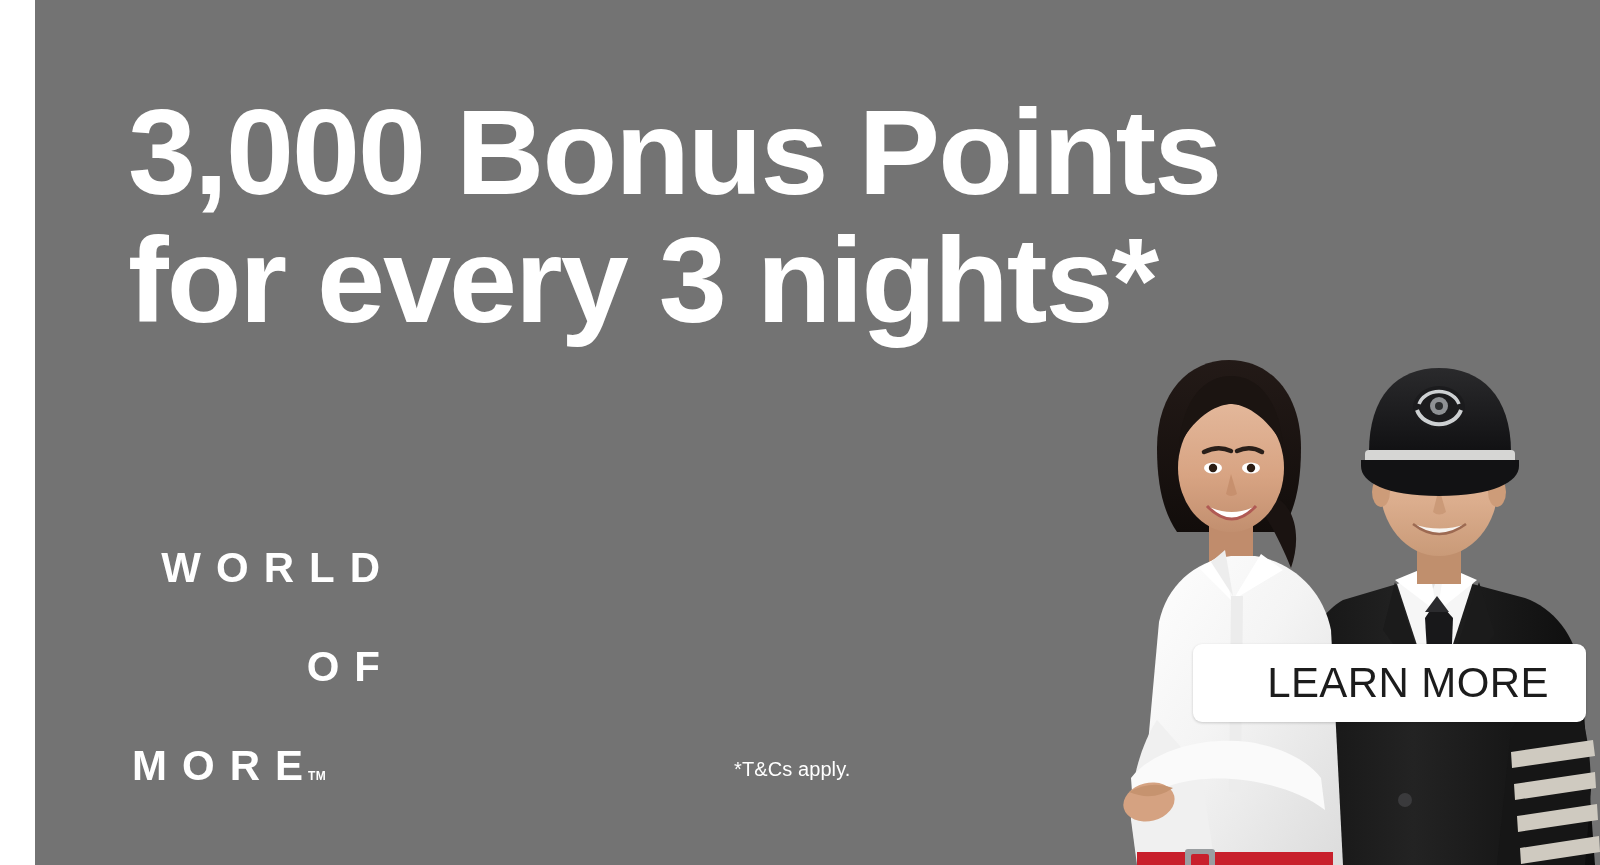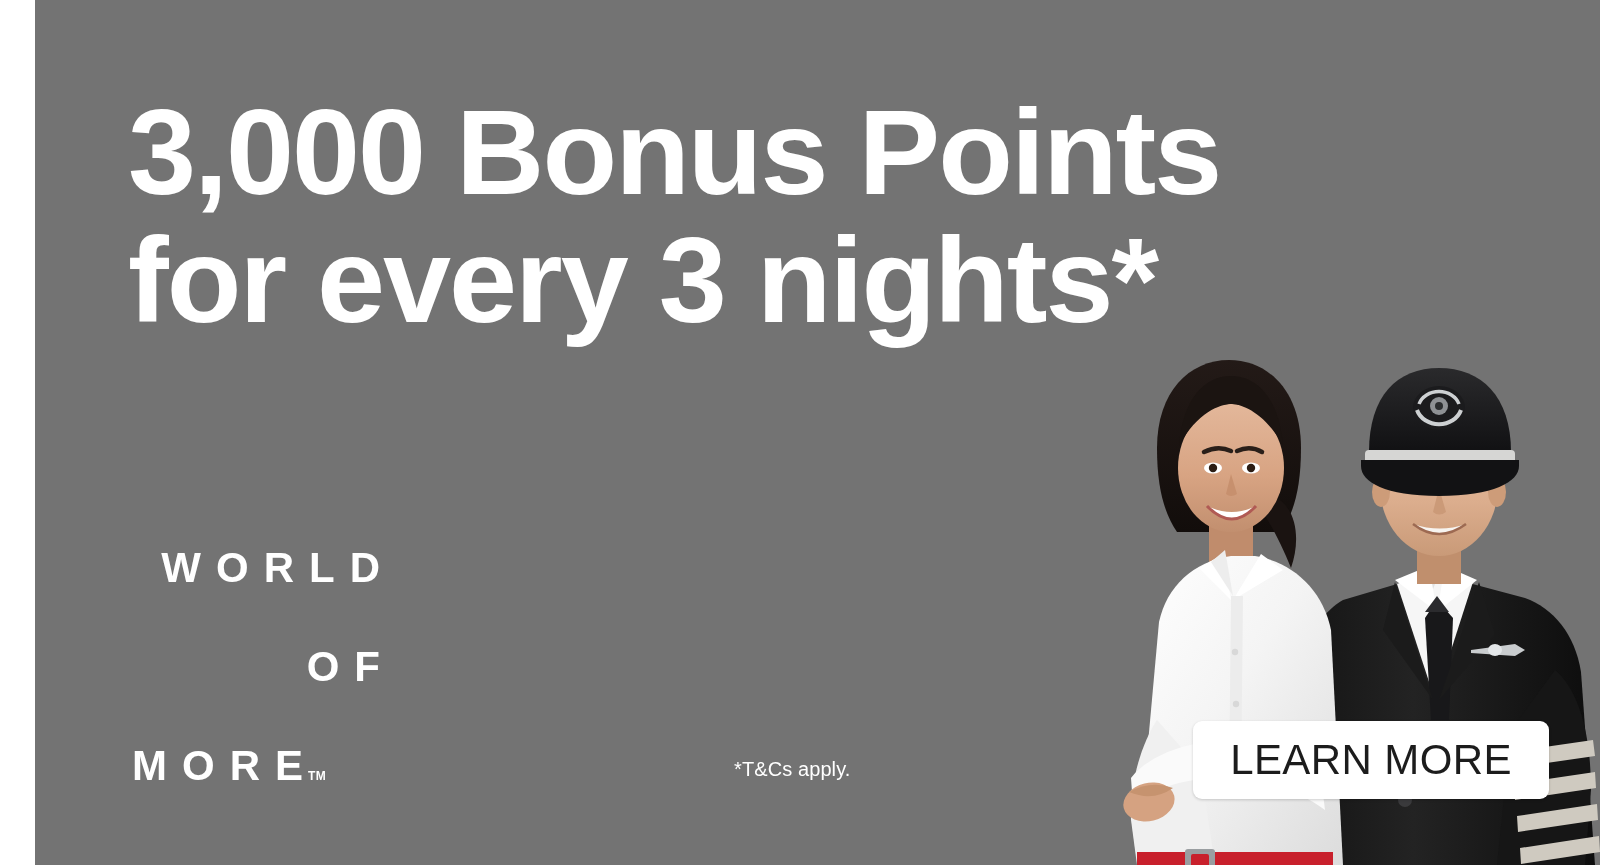--- a/index.html
+++ b/index.html
@@ -90,31 +90,32 @@
     width: 610px;
     height: 565px;
     z-index: 10;
   }
   .crew svg { display: block; width: 100%; height: 100%; }
 
   
   .cta {
     position: absolute;
     left: 1158px;
-    top: 721px;
+    top: 644px;
     width: 356px;
     height: 78px;
     background: #ffffff;
     border-radius: 9px;
     display: flex;
     align-items: center;
     justify-content: center;
     z-index: 40;
     box-shadow: 0 1px 3px rgba(0,0,0,0.18);
     cursor: pointer;
+    padding-left: 37px;
   }
   .cta-label {
     color: #1c1c1c;
     font-family: "Liberation Sans", sans-serif;
     font-size: 42px;
     font-weight: 400;
     letter-spacing: 0.4px;
     white-space: nowrap;
   }
 </style>

